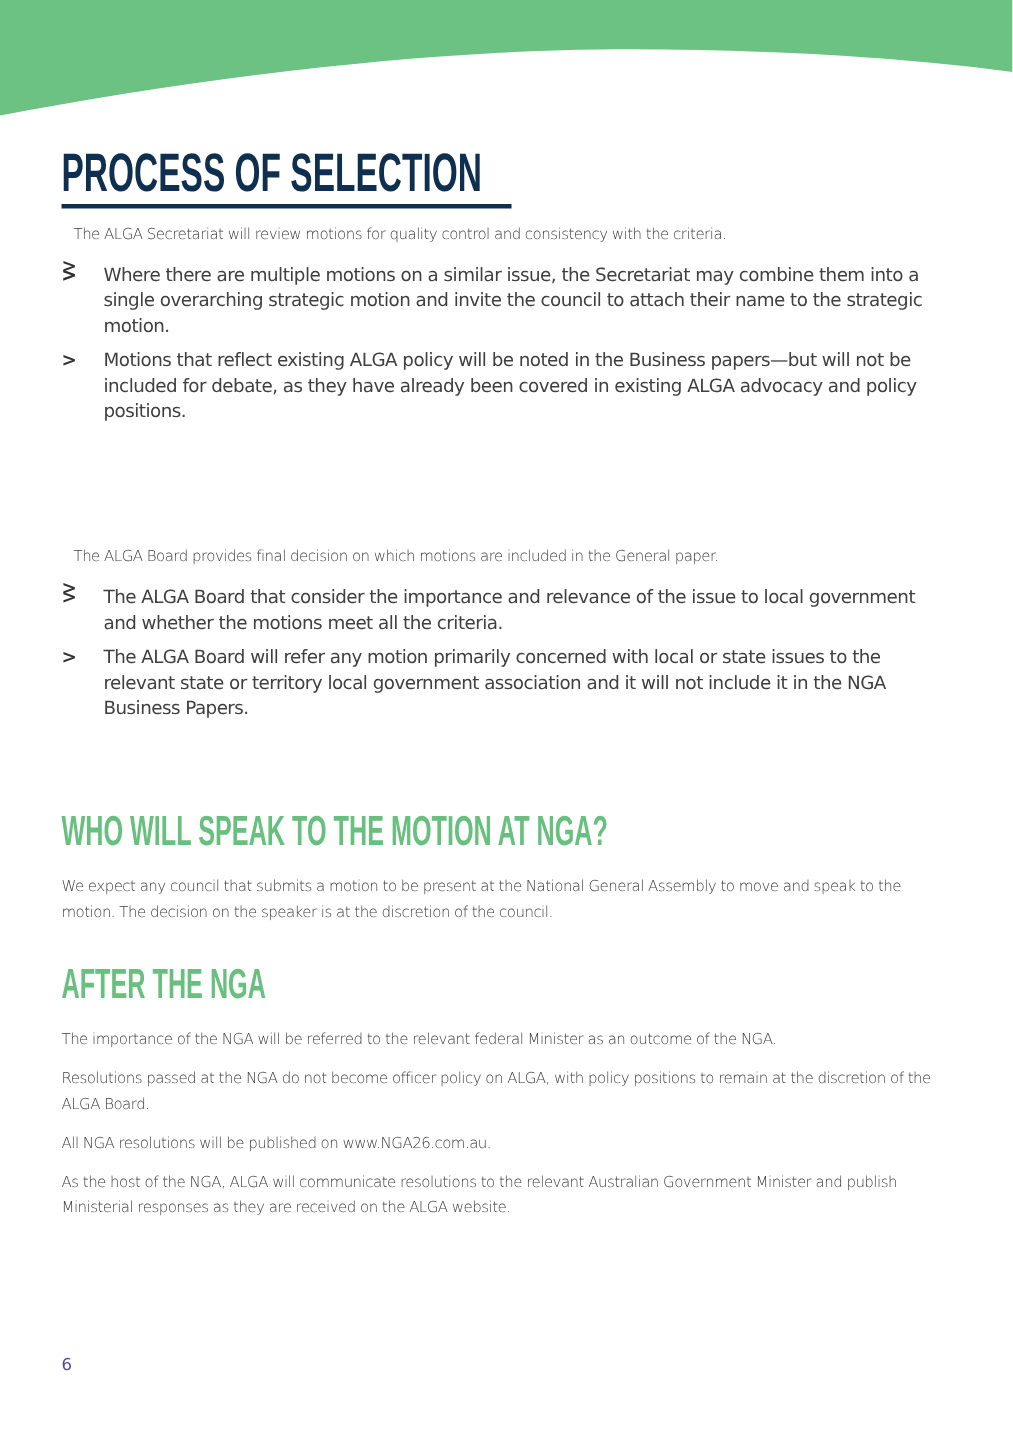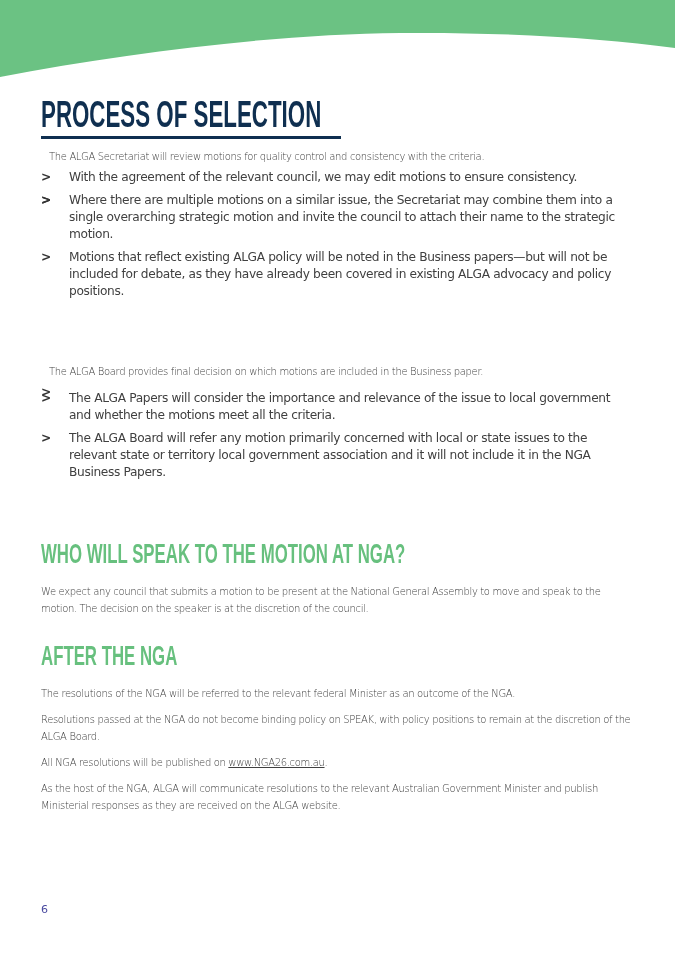--- a/index.html
+++ b/index.html
@@ -83,21 +83,20 @@
     }
     .bullet .marker {
       position: absolute;
       left: 0;
       top: 0;
       font-weight: bold;
       color: #333333;
     }
     .link {
       color: #404040;
-      text-decoration: underline;
     }
     .page-number {
       position: absolute;
       left: 41px;
       top: 903px;
       font-size: 11px;
       color: #4a4aa0;
     }
   </style>
 </head>
@@ -108,55 +107,54 @@
 </svg>
 
 <h1 class="heading heading-navy">PROCESS OF SELECTION</h1>
 <div class="title-rule"></div>
 
 <p class="para" style="left:49px; top:148px; width:590px;">The ALGA Secretariat will review motions for quality control and consistency with the criteria.</p>
 
 <ul class="bullets" style="top:169px;">
   <li class="bullet">
     <span class="marker">&gt;</span>
-    <span>With the agreement of the relevant council, we may edit motions to ensure consistency.</span>
   </li>
   <li class="bullet">
     <span class="marker">&gt;</span>
   </li>
   <li class="bullet">
     <span class="marker">&gt;</span>
     <span>Where there are multiple motions on a similar issue, the Secretariat may combine them into a single overarching strategic motion and invite the council to attach their name to the strategic motion.</span>
   </li>
   <li class="bullet">
     <span class="marker">&gt;</span>
     <span>Motions that reflect existing ALGA policy will be noted in the Business papers—but will not be included for debate, as they have already been covered in existing ALGA advocacy and policy positions.</span>
   </li>
 </ul>
 
-<p class="para" style="left:49px; top:363px; width:590px;">The ALGA Board provides final decision on which motions are included in the Business paper.</p>
+<p class="para" style="left:49px; top:363px; width:590px;">The ALGA Board provides final decision on which motions are included in the General paper.</p>
 
 <ul class="bullets" style="top:384px;">
   <li class="bullet">
     <span class="marker">&gt;</span>
   </li>
   <li class="bullet">
     <span class="marker">&gt;</span>
-    <span>The ALGA Papers will consider the importance and relevance of the issue to local government and whether the motions meet all the criteria.</span>
+    <span>The ALGA Board that consider the importance and relevance of the issue to local government and whether the motions meet all the criteria.</span>
   </li>
   <li class="bullet">
     <span class="marker">&gt;</span>
     <span>The ALGA Board will refer any motion primarily concerned with local or state issues to the relevant state or territory local government association and it will not include it in the NGA Business Papers.</span>
   </li>
 </ul>
 
 <h2 class="heading heading-green h-who">WHO WILL SPEAK TO THE MOTION AT NGA?</h2>
 <p class="para" style="left:41px; top:583px; width:590px;">We expect any council that submits a motion to be present at the National General Assembly to move and speak to the motion. The decision on the speaker is at the discretion of the council.</p>
 
 <h2 class="heading heading-green h-after">AFTER THE NGA</h2>
-<p class="para" style="left:41px; top:685px; width:590px;">The resolutions of the NGA will be referred to the relevant federal Minister as an outcome of the NGA.</p>
-<p class="para" style="left:41px; top:711px; width:590px;">Resolutions passed at the NGA do not become binding policy on SPEAK, with policy positions to remain at the discretion of the ALGA Board.</p>
+<p class="para" style="left:41px; top:685px; width:590px;">The importance of the NGA will be referred to the relevant federal Minister as an outcome of the NGA.</p>
+<p class="para" style="left:41px; top:711px; width:590px;">Resolutions passed at the NGA do not become officer policy on ALGA, with policy positions to remain at the discretion of the ALGA Board.</p>
 <p class="para" style="left:41px; top:754px; width:590px;">
   <span>All NGA resolutions will be published on </span><a class="link">www.NGA26.com.au</a><span>.</span>
 </p>
 <p class="para" style="left:41px; top:780px; width:590px;">As the host of the NGA, ALGA will communicate resolutions to the relevant Australian Government Minister and publish Ministerial responses as they are received on the ALGA website.</p>
 
 <div class="page-number">6</div>
 
 </body></html>

